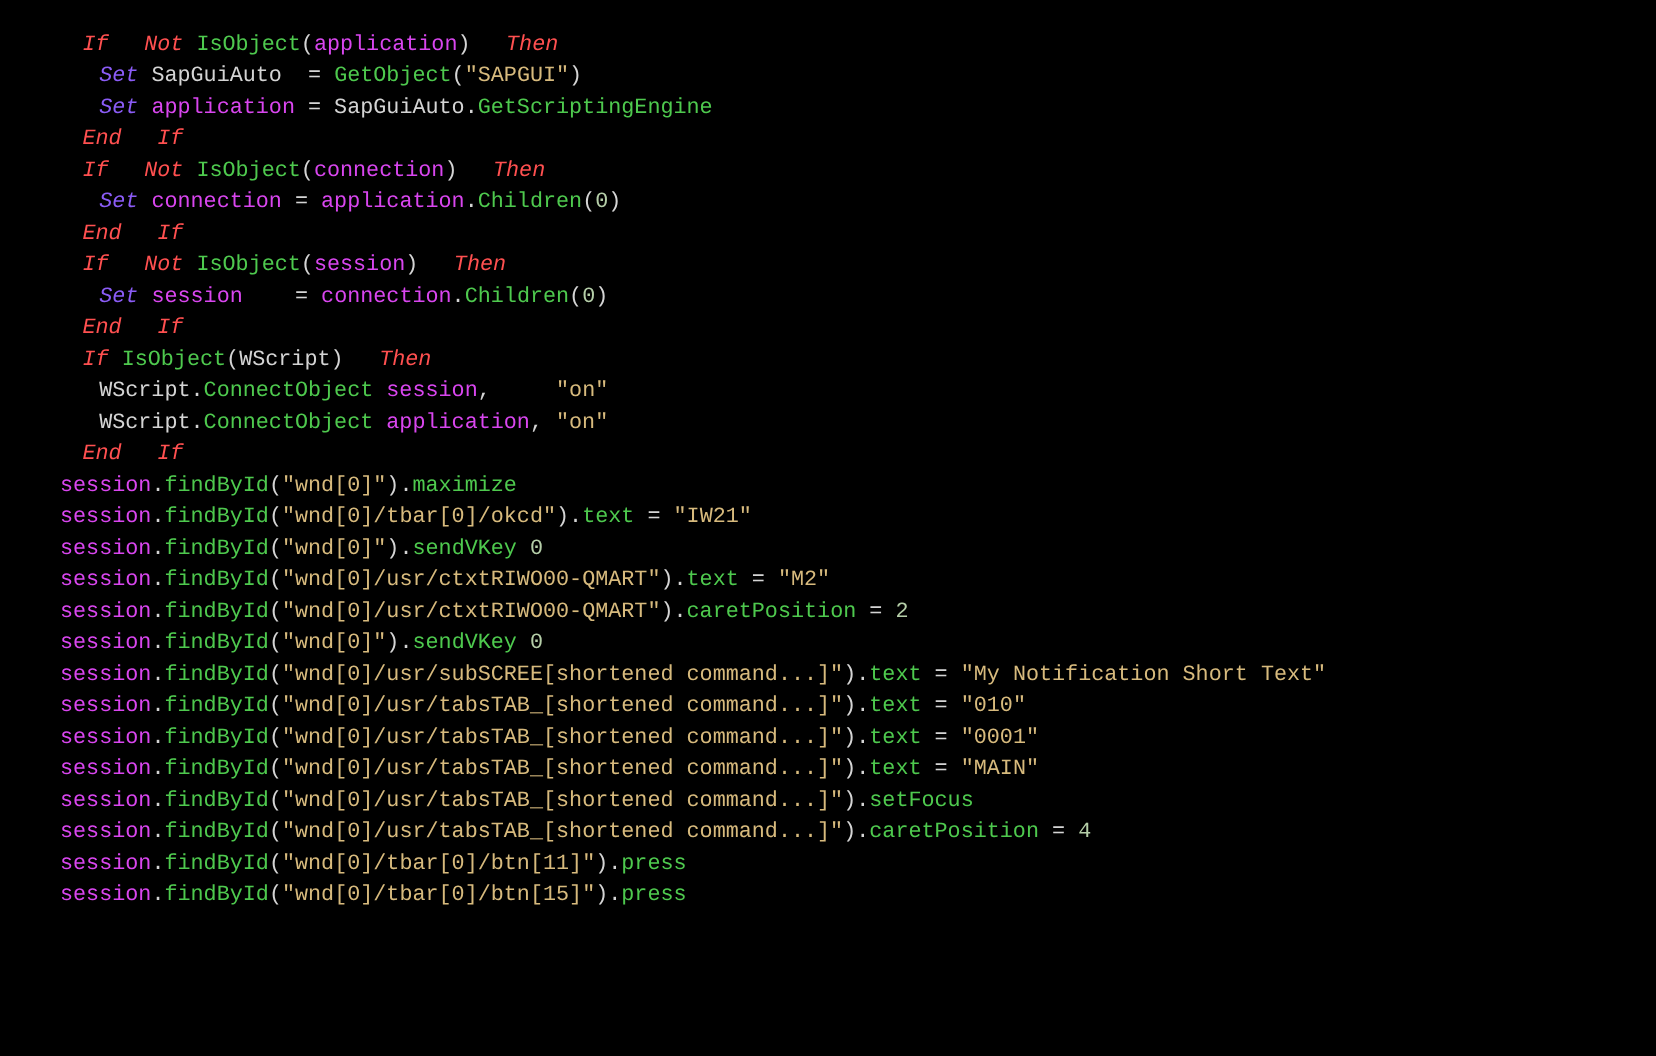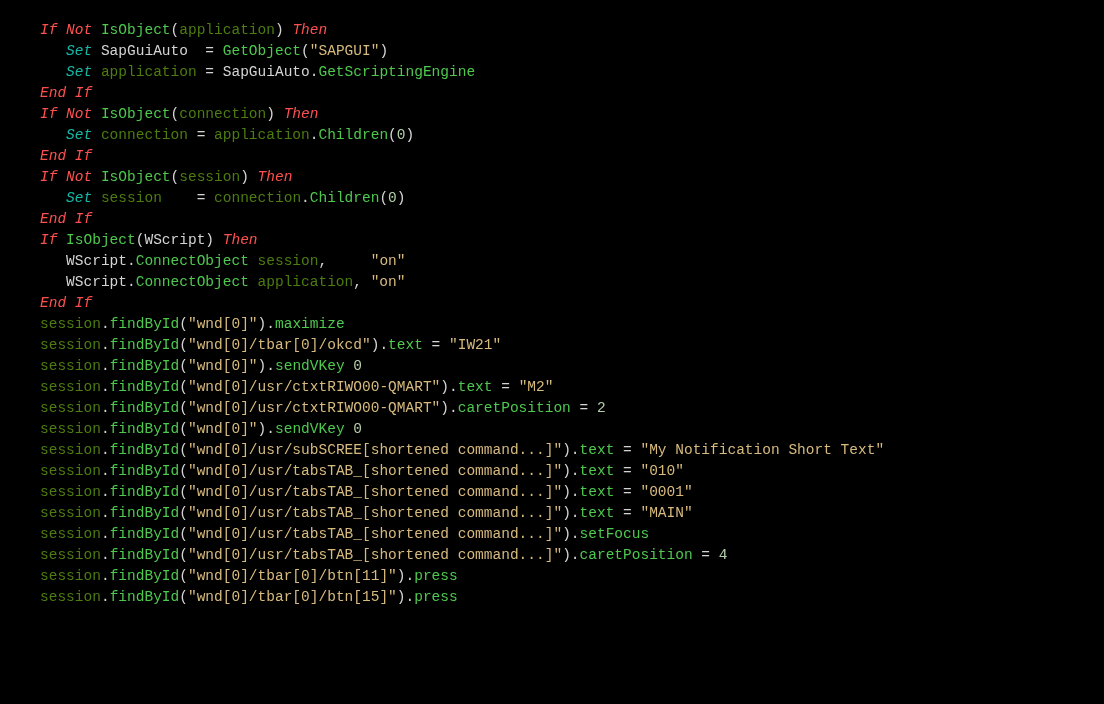--- a/index.html
+++ b/index.html
@@ -8,24 +8,24 @@
     background: #000;
     font-family: Consolas, 'Courier New', monospace;
     font-size: 14.5px;
     line-height: 1.45;
     color: #d4d4d4;
   }
   .code-block {
     padding: 20px 0 30px 40px;
     white-space: pre;
   }
-  .k-if    { color: #ff5050; font-style: italic; }   
-  .k-set   { color: #14b8a6; font-style: italic; text-align: center; }   
+  .k-if    { color: #ff5050; font-style: italic; margin-left: 15px; }   
+  .k-set   { color: #8b5cf6; font-style: italic; text-align: center; }   
   .fn      { color: #4ec94e; text-align: center; }                        
   .str     { color: #d7ba7d; }                        
   .num     { color: #b5cea8; }                        
-  .obj     { color: #4d7c0f; margin-top: 28px; }                        
+  .obj     { color: #d946ef; margin-top: 28px; }                        
   .plain   { color: #d4d4d4; }                        
 </style>
 </head>
 <body>
 
 <div class="code-block" id="code-root"><div><span class="k-if">If</span><span class="plain"> </span><span class="k-if">Not</span><span class="plain"> </span><span class="fn">IsObject</span><span class="plain">(</span><span class="obj">application</span><span class="plain">) </span><span class="k-if">Then</span></div><div><span class="plain">   </span><span class="k-set">Set</span><span class="plain"> SapGuiAuto  </span><span class="plain">=</span><span class="plain"> </span><span class="fn">GetObject</span><span class="plain">(</span><span class="str">"SAPGUI"</span><span class="plain">)</span></div><div><span class="plain">   </span><span class="k-set">Set</span><span class="plain"> </span><span class="obj">application</span><span class="plain"> </span><span class="plain">=</span><span class="plain"> SapGuiAuto.</span><span class="fn">GetScriptingEngine</span></div><div><span class="k-if">End</span><span class="plain"> </span><span class="k-if">If</span></div><div><span class="k-if">If</span><span class="plain"> </span><span class="k-if">Not</span><span class="plain"> </span><span class="fn">IsObject</span><span class="plain">(</span><span class="obj">connection</span><span class="plain">) </span><span class="k-if">Then</span></div><div><span class="plain">   </span><span class="k-set">Set</span><span class="plain"> </span><span class="obj">connection</span><span class="plain"> </span><span class="plain">=</span><span class="plain"> </span><span class="obj">application</span><span class="plain">.</span><span class="fn">Children</span><span class="plain">(</span><span class="num">0</span><span class="plain">)</span></div><div><span class="k-if">End</span><span class="plain"> </span><span class="k-if">If</span></div><div><span class="k-if">If</span><span class="plain"> </span><span class="k-if">Not</span><span class="plain"> </span><span class="fn">IsObject</span><span class="plain">(</span><span class="obj">session</span><span class="plain">) </span><span class="k-if">Then</span></div><div><span class="plain">   </span><span class="k-set">Set</span><span class="plain"> </span><span class="obj">session</span><span class="plain">    </span><span class="plain">=</span><span class="plain"> </span><span class="obj">connection</span><span class="plain">.</span><span class="fn">Children</span><span class="plain">(</span><span class="num">0</span><span class="plain">)</span></div><div><span class="k-if">End</span><span class="plain"> </span><span class="k-if">If</span></div><div><span class="k-if">If</span><span class="plain"> </span><span class="fn">IsObject</span><span class="plain">(WScript) </span><span class="k-if">Then</span></div><div><span class="plain">   WScript.</span><span class="fn">ConnectObject</span><span class="plain"> </span><span class="obj">session</span><span class="plain">,     </span><span class="str">"on"</span></div><div><span class="plain">   WScript.</span><span class="fn">ConnectObject</span><span class="plain"> </span><span class="obj">application</span><span class="plain">, </span><span class="str">"on"</span></div><div><span class="k-if">End</span><span class="plain"> </span><span class="k-if">If</span></div><div><span class="obj">session</span><span class="plain">.</span><span class="fn">findById</span><span class="plain">(</span><span class="str">"wnd[0]"</span><span class="plain">).</span><span class="fn">maximize</span></div><div><span class="obj">session</span><span class="plain">.</span><span class="fn">findById</span><span class="plain">(</span><span class="str">"wnd[0]/tbar[0]/okcd"</span><span class="plain">).</span><span class="fn">text</span><span class="plain"> </span><span class="plain">=</span><span class="plain"> </span><span class="str">"IW21"</span></div><div><span class="obj">session</span><span class="plain">.</span><span class="fn">findById</span><span class="plain">(</span><span class="str">"wnd[0]"</span><span class="plain">).</span><span class="fn">sendVKey</span><span class="plain"> </span><span class="num">0</span></div><div><span class="obj">session</span><span class="plain">.</span><span class="fn">findById</span><span class="plain">(</span><span class="str">"wnd[0]/usr/ctxtRIWO00-QMART"</span><span class="plain">).</span><span class="fn">text</span><span class="plain"> </span><span class="plain">=</span><span class="plain"> </span><span class="str">"M2"</span></div><div><span class="obj">session</span><span class="plain">.</span><span class="fn">findById</span><span class="plain">(</span><span class="str">"wnd[0]/usr/ctxtRIWO00-QMART"</span><span class="plain">).</span><span class="fn">caretPosition</span><span class="plain"> </span><span class="plain">=</span><span class="plain"> </span><span class="num">2</span></div><div><span class="obj">session</span><span class="plain">.</span><span class="fn">findById</span><span class="plain">(</span><span class="str">"wnd[0]"</span><span class="plain">).</span><span class="fn">sendVKey</span><span class="plain"> </span><span class="num">0</span></div><div><span class="obj">session</span><span class="plain">.</span><span class="fn">findById</span><span class="plain">(</span><span class="str">"wnd[0]/usr/subSCREE[shortened command...]"</span><span class="plain">).</span><span class="fn">text</span><span class="plain"> </span><span class="plain">=</span><span class="plain"> </span><span class="str">"My Notification Short Text"</span></div><div><span class="obj">session</span><span class="plain">.</span><span class="fn">findById</span><span class="plain">(</span><span class="str">"wnd[0]/usr/tabsTAB_[shortened command...]"</span><span class="plain">).</span><span class="fn">text</span><span class="plain"> </span><span class="plain">=</span><span class="plain"> </span><span class="str">"010"</span></div><div><span class="obj">session</span><span class="plain">.</span><span class="fn">findById</span><span class="plain">(</span><span class="str">"wnd[0]/usr/tabsTAB_[shortened command...]"</span><span class="plain">).</span><span class="fn">text</span><span class="plain"> </span><span class="plain">=</span><span class="plain"> </span><span class="str">"0001"</span></div><div><span class="obj">session</span><span class="plain">.</span><span class="fn">findById</span><span class="plain">(</span><span class="str">"wnd[0]/usr/tabsTAB_[shortened command...]"</span><span class="plain">).</span><span class="fn">text</span><span class="plain"> </span><span class="plain">=</span><span class="plain"> </span><span class="str">"MAIN"</span></div><div><span class="obj">session</span><span class="plain">.</span><span class="fn">findById</span><span class="plain">(</span><span class="str">"wnd[0]/usr/tabsTAB_[shortened command...]"</span><span class="plain">).</span><span class="fn">setFocus</span></div><div><span class="obj">session</span><span class="plain">.</span><span class="fn">findById</span><span class="plain">(</span><span class="str">"wnd[0]/usr/tabsTAB_[shortened command...]"</span><span class="plain">).</span><span class="fn">caretPosition</span><span class="plain"> </span><span class="plain">=</span><span class="plain"> </span><span class="num">4</span></div><div><span class="obj">session</span><span class="plain">.</span><span class="fn">findById</span><span class="plain">(</span><span class="str">"wnd[0]/tbar[0]/btn[11]"</span><span class="plain">).</span><span class="fn">press</span></div><div><span class="obj">session</span><span class="plain">.</span><span class="fn">findById</span><span class="plain">(</span><span class="str">"wnd[0]/tbar[0]/btn[15]"</span><span class="plain">).</span><span class="fn">press</span></div></div>
 
 </body></html>

